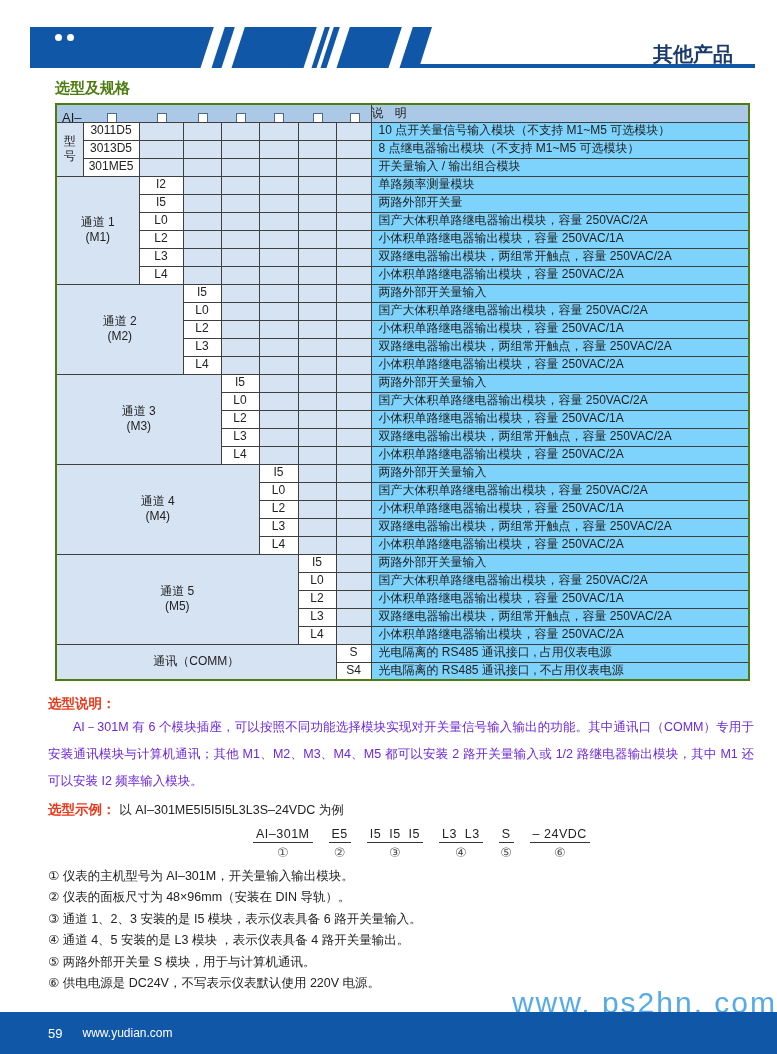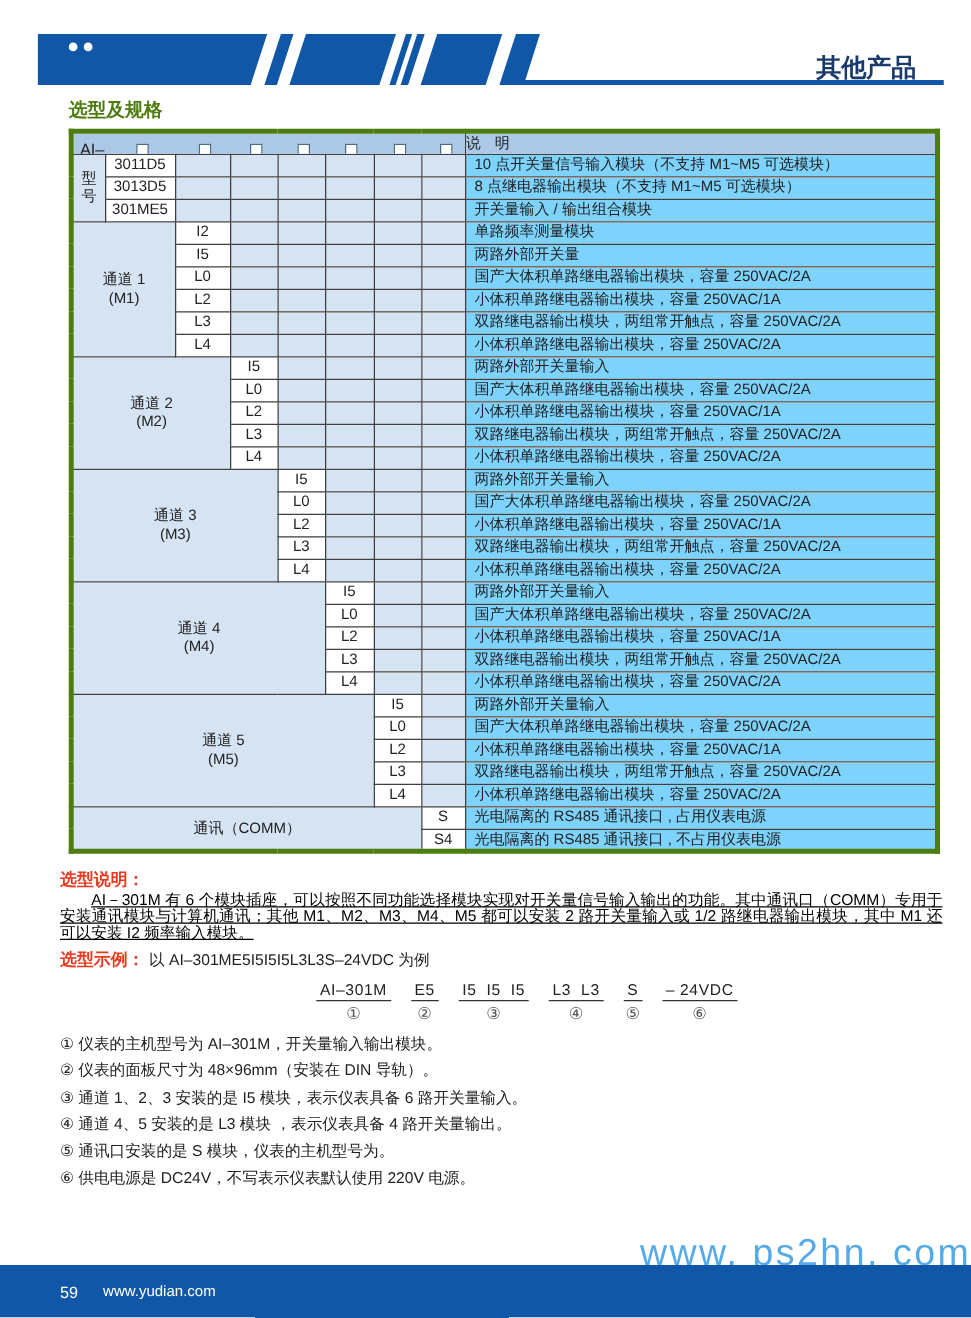--- a/index.html
+++ b/index.html
@@ -48,21 +48,21 @@
   
   .page-title {
     position:absolute; left:55px; top:79px;
     color:#4d7c0f; font-size:15px; font-weight:700;
   }
 
   
   .table-wrap { position:absolute; left:55px; top:103px; }
   table.sel {
     border-collapse:collapse; table-layout:fixed; width:693px;
-    border:4px solid #4d7c0f;
+    border:2px solid #4d7c0f;
   }
   table.sel td, table.sel th {
     border:1px solid #3f3f3f;
     font-size:12px; font-weight:400;
     height:18px; line-height:1.1;
     overflow:hidden; white-space:nowrap;
   }
   th.hdr {
     background:#abc9e6; height:26px; position:relative;
   }
@@ -75,23 +75,22 @@
   td.blue { background:#d5e3f3; }
   td.label-cell { background:#d5e3f3; text-align:center; color:#222; }
   td.label-cell .lbl-line { display:block; line-height:1.25; }
   td.code-cell { background:#ffffff; text-align:center; }
   td.desc-cell { background:#7dd3fc; text-align:left; padding:0 0 0 7px; }
 
   
   .text-block { position:absolute; left:48px; top:694px; width:706px; }
   .sec-heading { color:#e8391d; font-size:13.5px; font-weight:700; line-height:1.5; }
   .sel-paragraph {
-    font-size:12.5px; line-height:13px; text-align:justify; text-indent:2em; color:#000000;
+    font-size:12.5px; line-height:27px; text-align:justify; text-indent:2em; color:#6d28d9;
     margin-bottom:4px;
-    text-decoration:underline;
   }
   .example-line { font-size:13.5px; line-height:1.6; }
   .example-intro { color:#222; font-size:12.5px; font-weight:400; }
 
   .breakdown {
     display:flex; align-items:flex-start; gap:16px;
     margin:6px 0 6px 205px;
   }
   .seg { display:flex; flex-direction:column; align-items:center; }
   .seg-text {
@@ -442,21 +441,21 @@
       <div class="seg">
         <span class="seg-text">– 24VDC</span>
         <span class="seg-num">⑥</span>
       </div>
     </div>
   <ul class="notes" id="example-notes">
       <li>① 仪表的主机型号为 AI–301M，开关量输入输出模块。</li>
       <li>② 仪表的面板尺寸为 48×96mm（安装在 DIN 导轨）。</li>
       <li>③ 通道 1、2、3 安装的是 I5 模块，表示仪表具备 6 路开关量输入。</li>
       <li>④ 通道 4、5 安装的是 L3 模块 ，表示仪表具备 4 路开关量输出。</li>
-      <li>⑤ 通讯口安装的是 S 模块，仪表的主机型号为。</li>
+      <li>⑤ 两路外部开关量 S 模块，用于与计算机通讯。</li>
       <li>⑥ 供电电源是 DC24V，不写表示仪表默认使用 220V 电源。</li>
     </ul>
 </div>
 
 <div class="watermark">www. ps2hn. com</div>
 <div class="footer-bar">
   <span class="footer-page">59</span>
   <span class="footer-site">www.yudian.com</span>
 </div>
 

